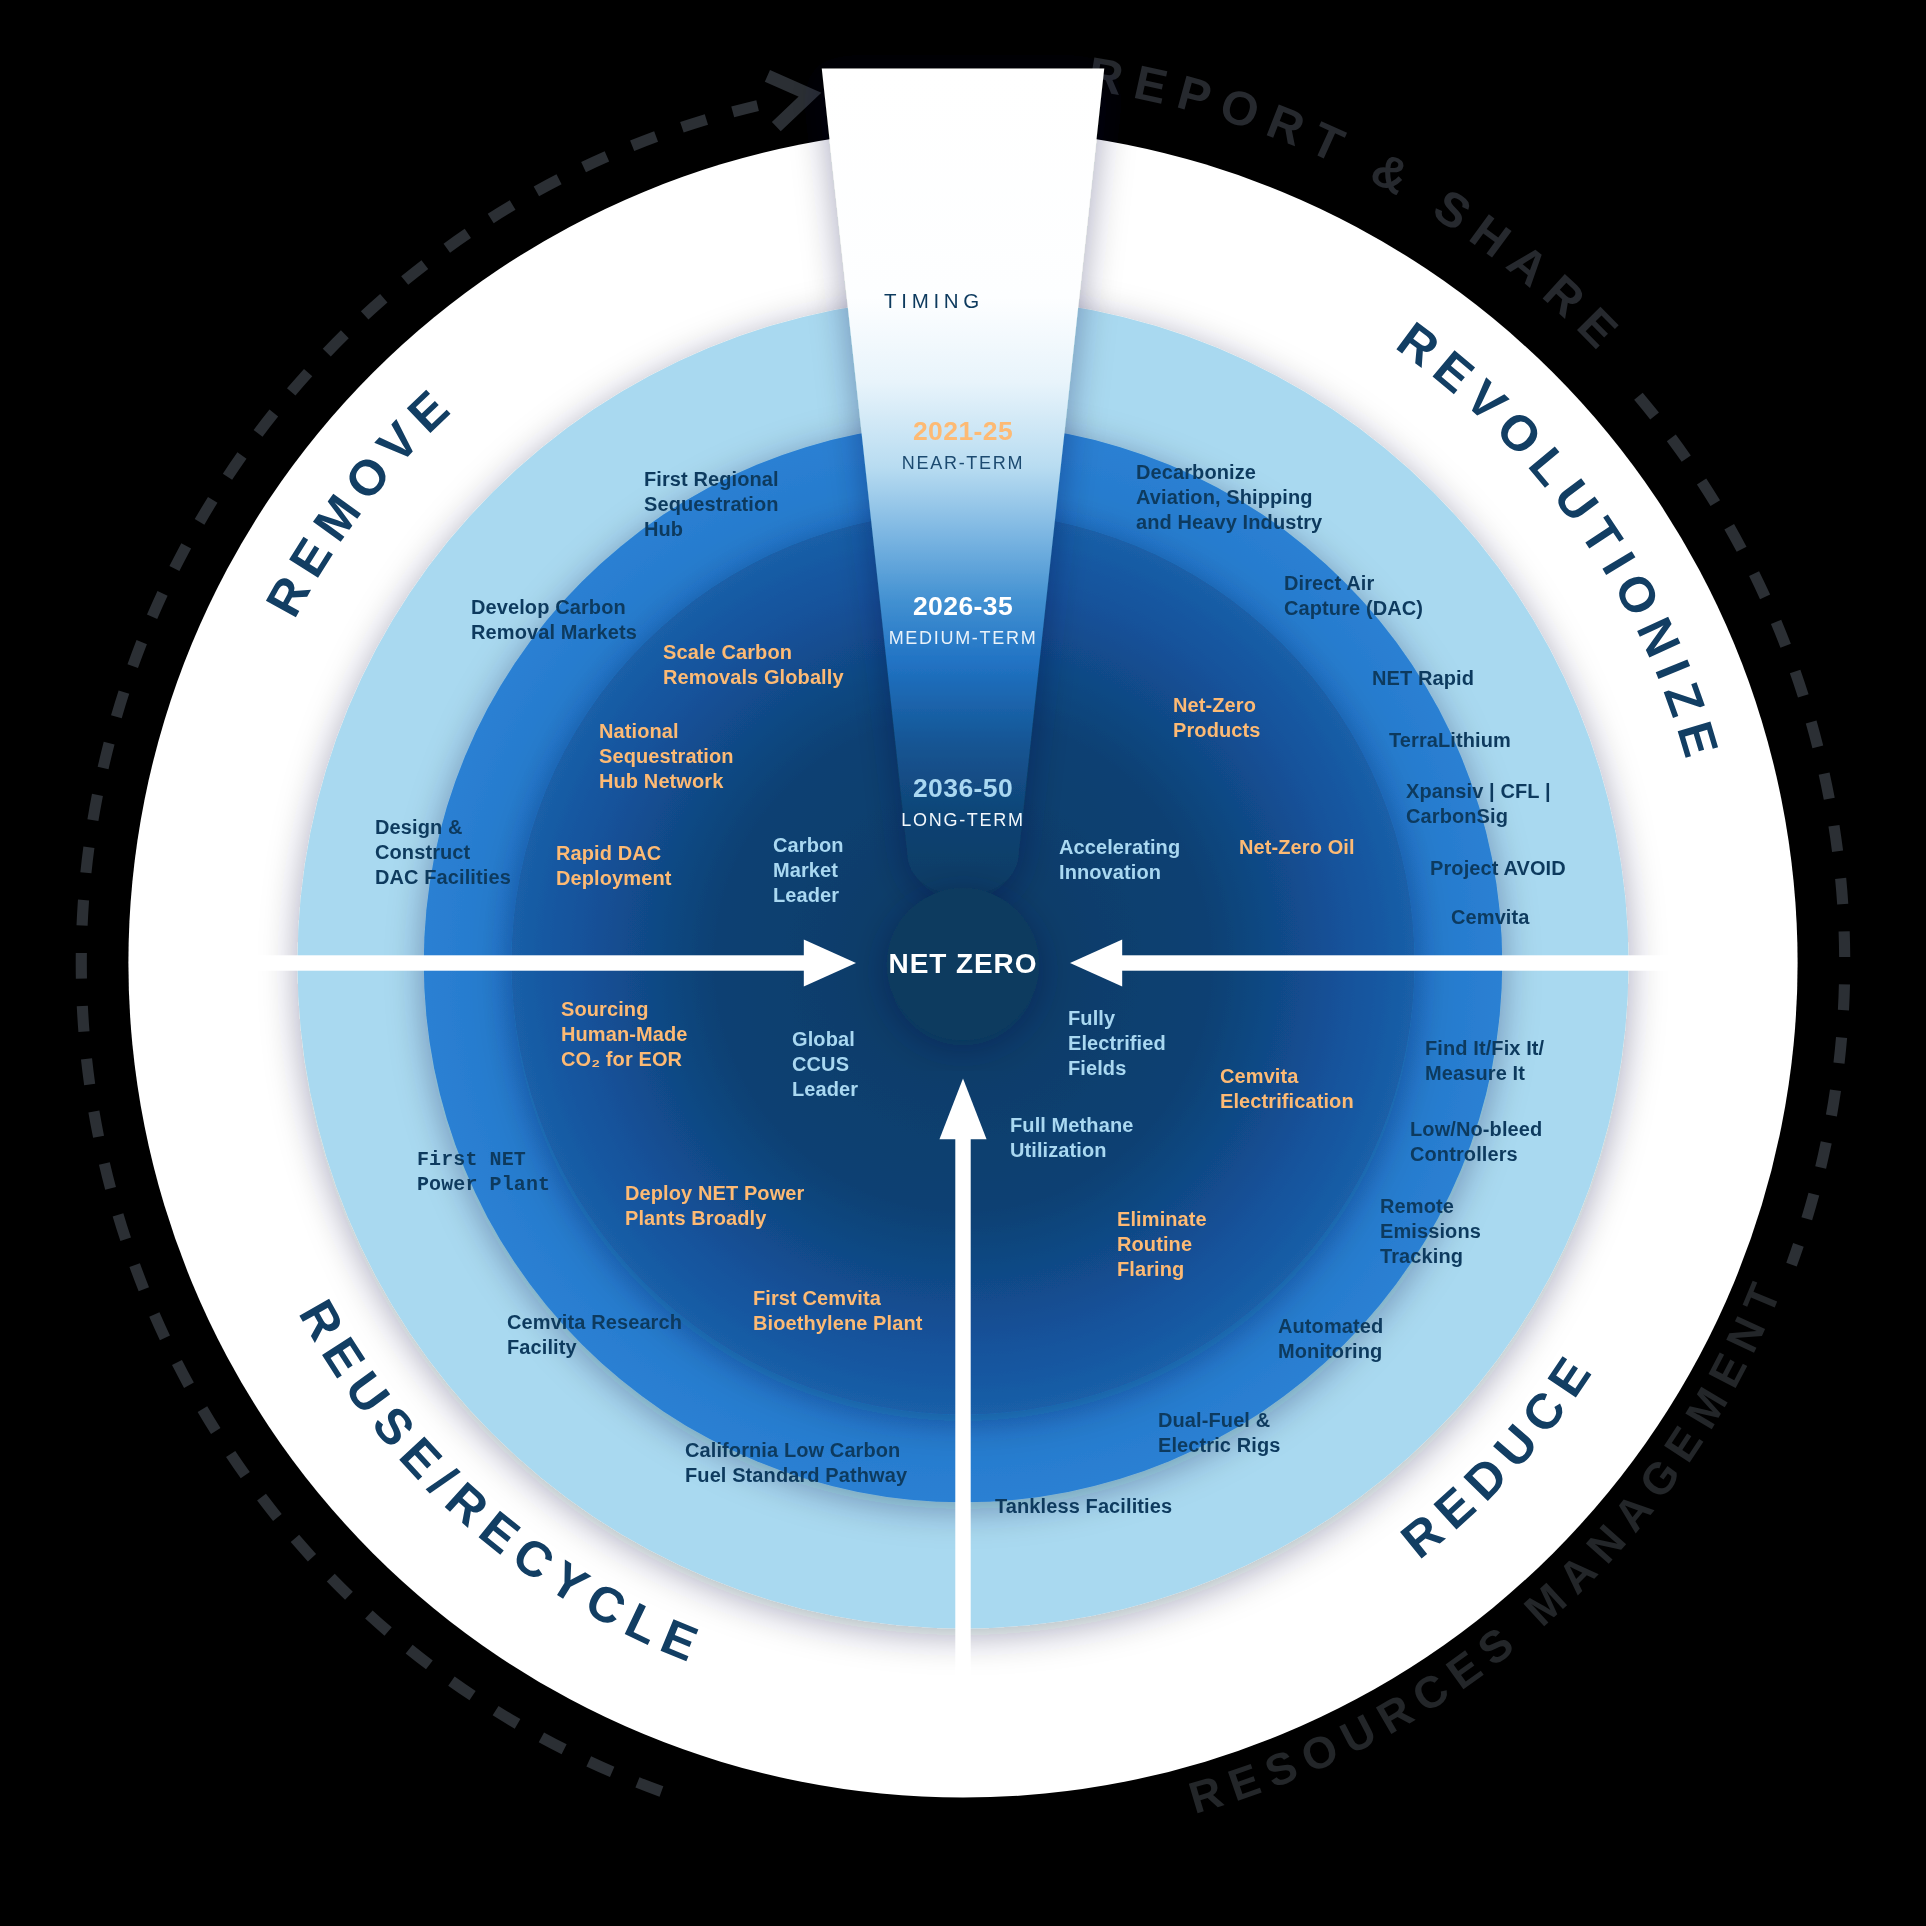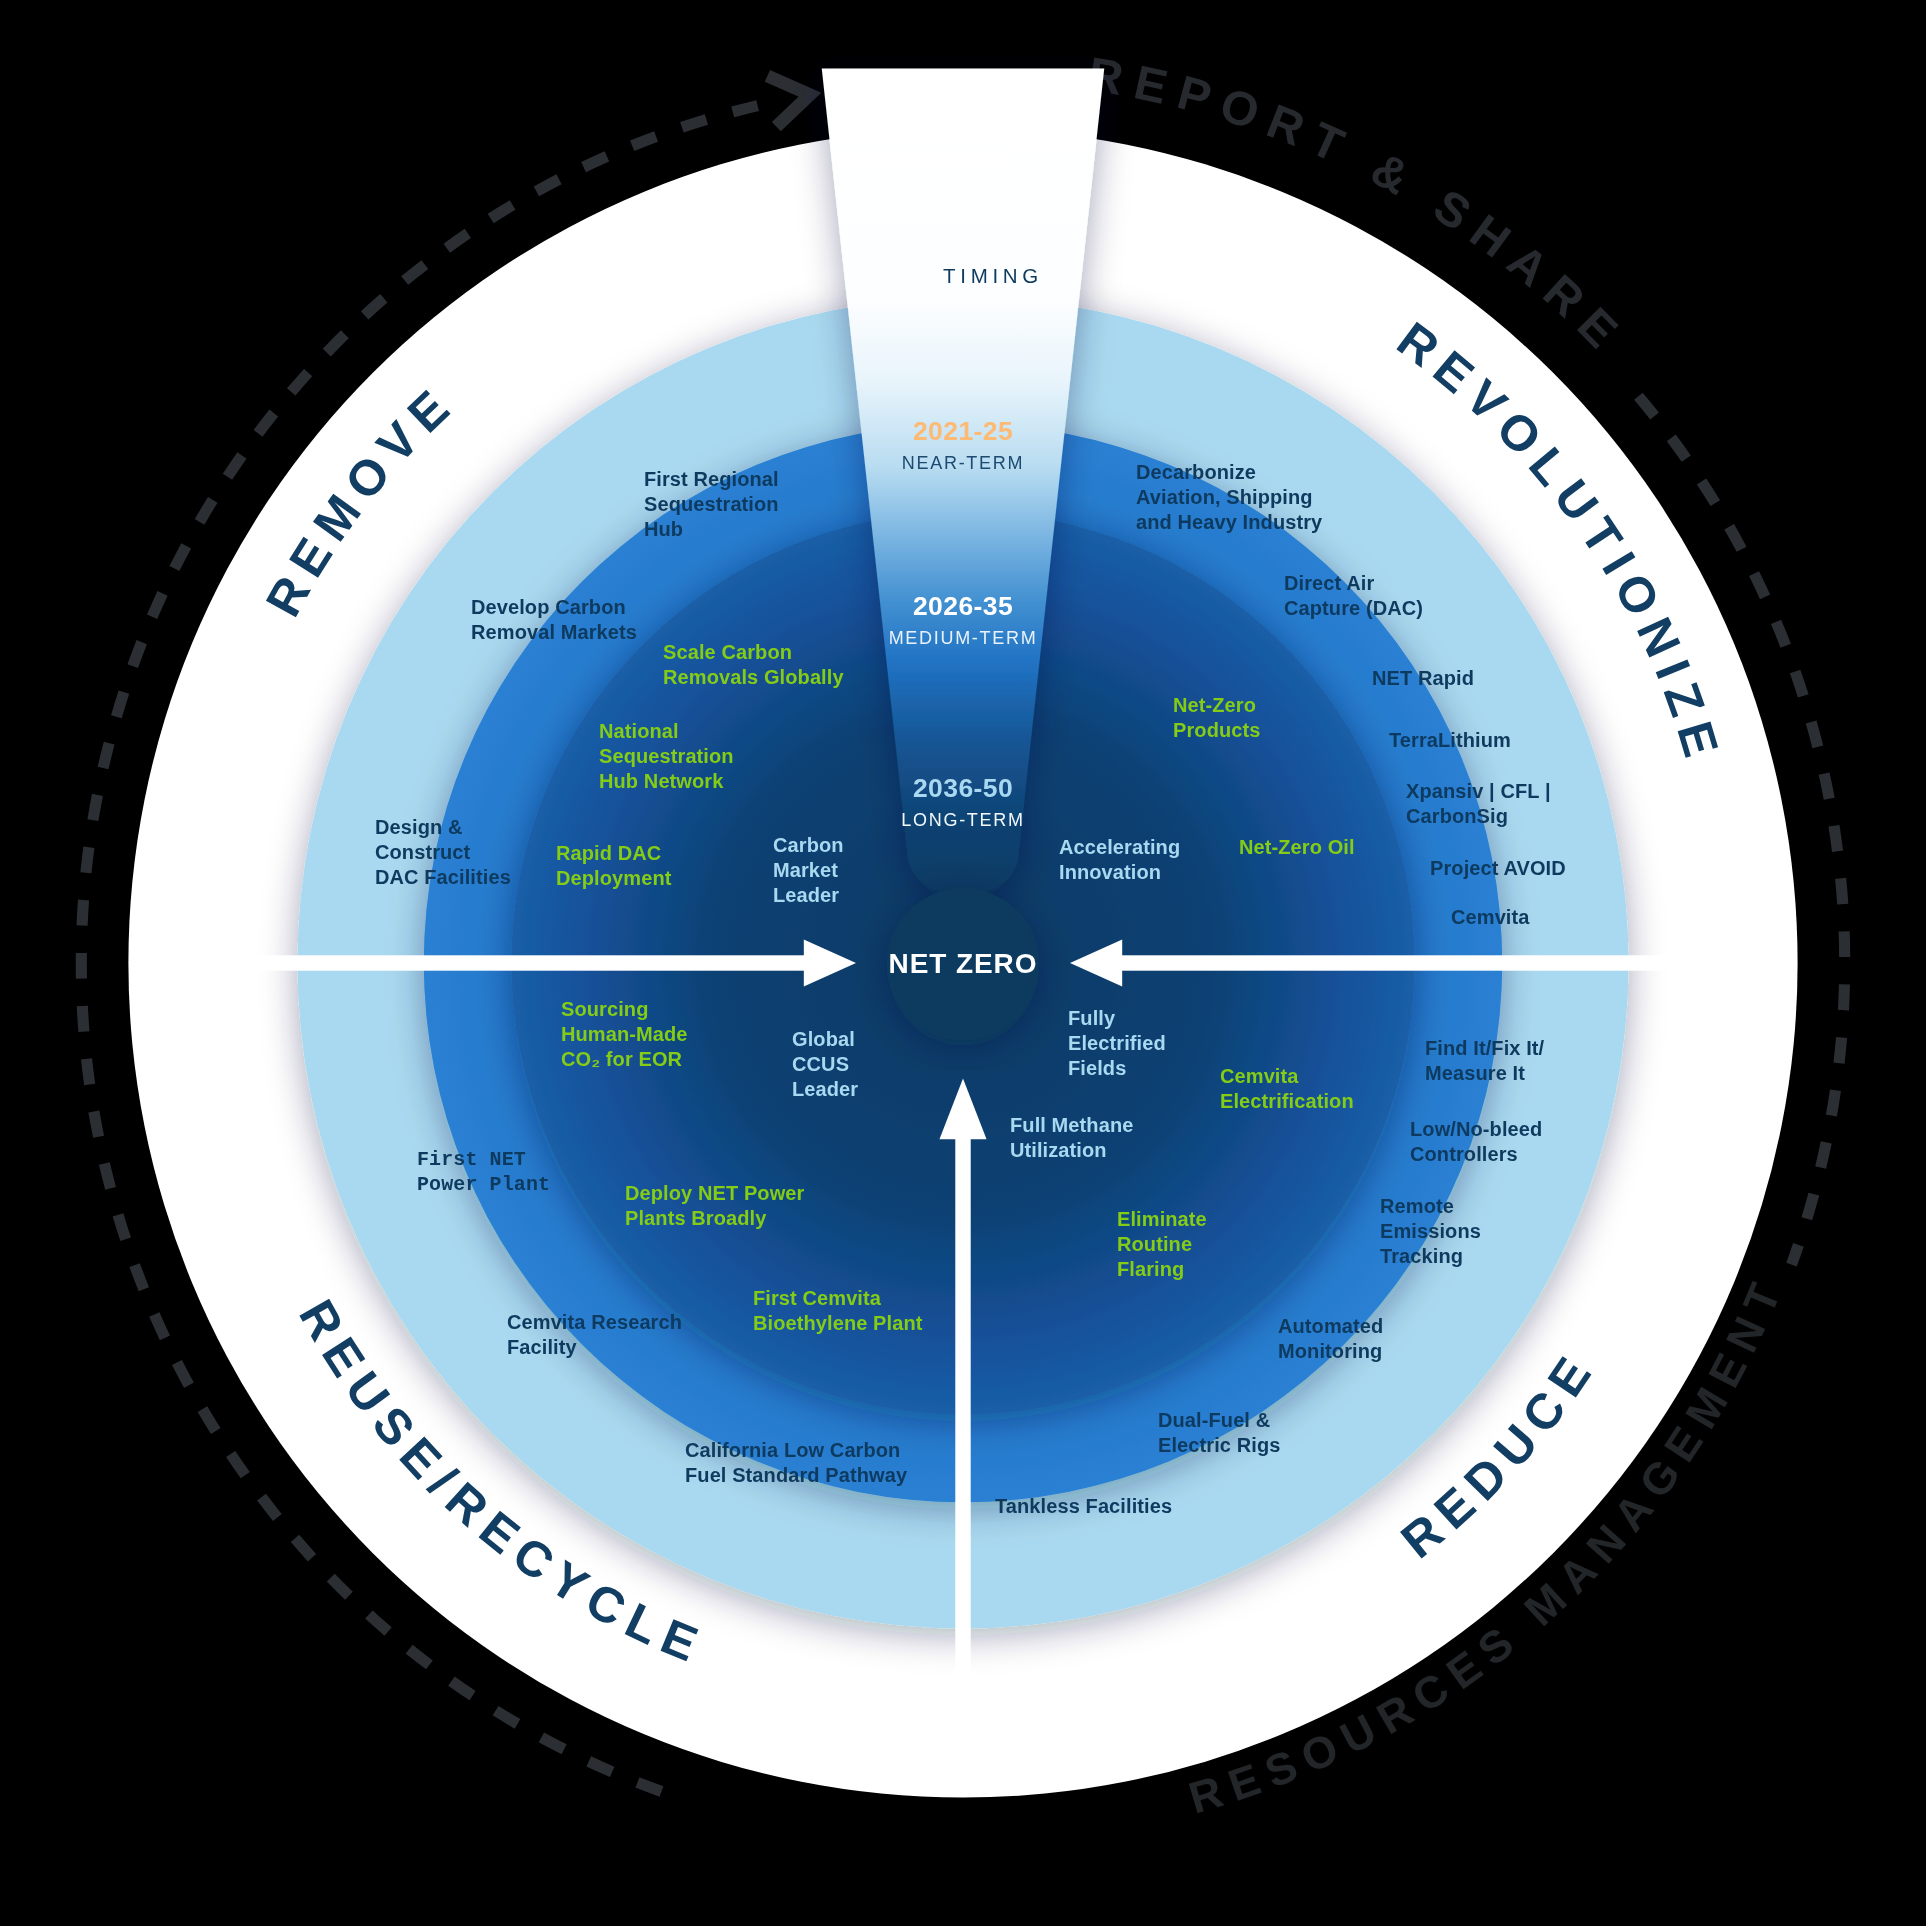--- a/index.html
+++ b/index.html
@@ -1,24 +1,24 @@
 <!DOCTYPE html>
 <html style="font-size:6.8px"><head>
 <meta charset="utf-8">
 <style>
   html,body{margin:0;padding:0;background:#000;}
   body{width:1926px;height:1926px;font-family:"Liberation Sans","DejaVu Sans",sans-serif;}
   #stage{position:relative;width:1926px;height:1926px;background:#000;overflow:hidden;}
   #stage svg{position:absolute;left:0;top:0;}
   .item{position:absolute;white-space:pre-line;font-weight:700;font-size:20px;line-height:1.26;letter-spacing:0.1px;}
   .ring-item-near{color:#0d3a5e;}
-  .ring-item-mid{color:#84cc16;}
+  .ring-item-mid{color:#fdba74;}
   .ring-item-far{color:#a9d8f1;}
-  .timing-label{position:absolute;left:993px;transform:translateX(-50%);text-align:right;color:#0d3a5e;
-    font-size:20.5px;font-weight:500;letter-spacing:4.7px;}
+  .timing-label{position:absolute;left:934px;transform:translateX(-50%);text-align:right;color:#0d3a5e;
+    font-size:20.5px;font-weight:500;letter-spacing:4.7px;margin-top:25px;}
   .period{position:absolute;left:963px;transform:translateX(-50%);text-align:center;}
   .period .years{font-size:26.5px;font-weight:700;letter-spacing:0.4px;}
   .period .term{margin-top:6px;font-size:18px;font-weight:300;letter-spacing:1.7px;}
   .p-near .years{color:#fdba74;} .p-near .term{color:#1c4a70;}
   .p-mid  .years{color:#ffffff;} .p-mid  .term{color:#e9f2fa;}
   .p-long .years{color:#a9d8f1;} .p-long .term{color:#f2f8fc;}
   #netzero{position:absolute;left:963px;top:964px;transform:translate(-50%,-50%);
     color:#fff;font-size:28px;font-weight:700;letter-spacing:0.9px;}
 </style>
 </head>

